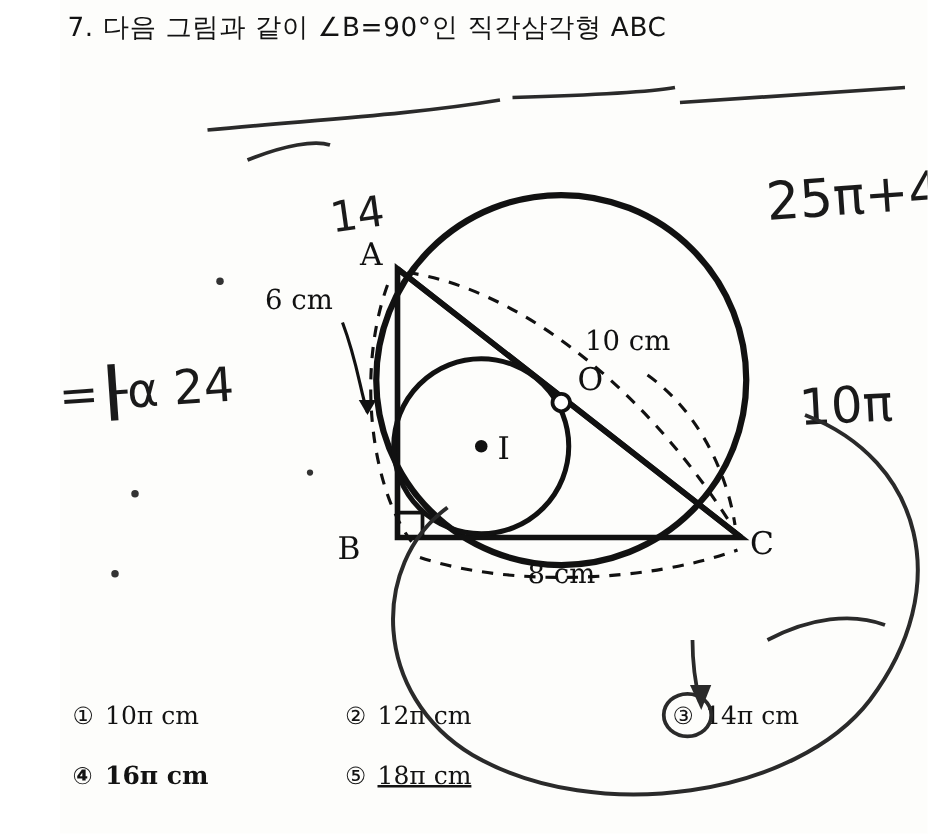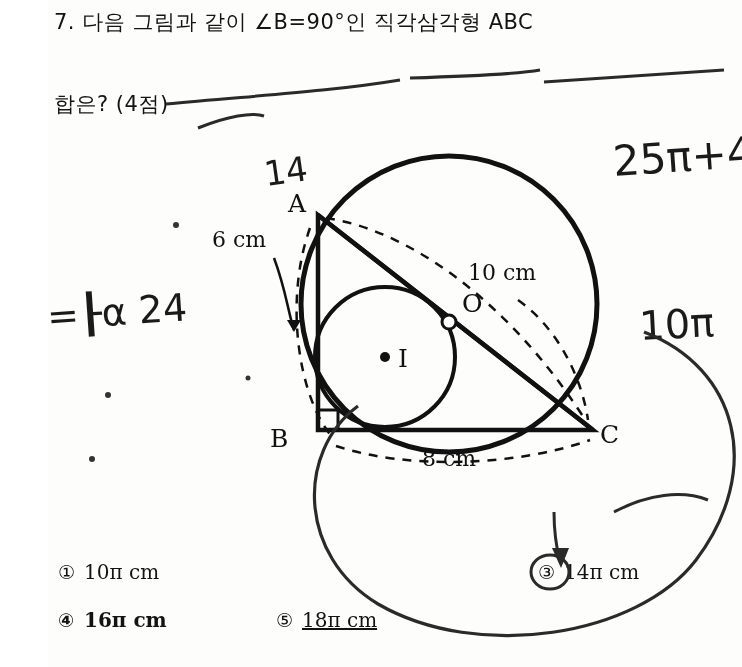--- a/index.html
+++ b/index.html
@@ -80,21 +80,20 @@
     font-family: "DejaVu Sans", sans-serif;
     fill: #1a1a1a;
   }
 </style>
 </head>
 <body>
 
 <div id="page">
 
   <div class="qline" id="q-line1">7. 다음 그림과 같이 ∠B=90°인 직각삼각형 ABC</div>
-  <div class="qline" id="q-line3">합은? (4점)</div>
 
   <svg id="figure-svg" viewBox="0 0 742 667">
 
     <circle cx="401" cy="304" r="148" fill="none" stroke="#111" stroke-width="5"></circle>
 
     <polygon points="270,215 270,430 545,430" fill="none" stroke="#111" stroke-width="4.5"></polygon>
 
     <line x1="270" y1="215" x2="545" y2="430" stroke="#111" stroke-width="4.5"></line>
 
     <circle cx="337" cy="357" r="70" fill="none" stroke="#111" stroke-width="4"></circle>
@@ -148,20 +147,23 @@
 
     <circle cx="128" cy="225" r="3" fill="#333"></circle>
     <circle cx="60" cy="395" r="3" fill="#333"></circle>
     <circle cx="44" cy="459" r="3" fill="#333"></circle>
     <circle cx="200" cy="378" r="2.5" fill="#333"></circle>
   </svg>
 
   <div class="choice" id="choice-1">
     <span class="num">①</span><span class="txt">10π cm</span>
   </div>
+  <div class="choice" id="choice-2">
+    <span class="num">②</span><span class="txt">12π cm</span>
+  </div>
   <div class="choice" id="choice-3">
     <span class="num">③</span><span class="txt">14π cm</span>
   </div>
   <div class="choice" id="choice-4">
     <span class="num">④</span><span class="txt">16π cm</span>
   </div>
   <div class="choice" id="choice-5">
     <span class="num">⑤</span><span class="txt">18π cm</span>
   </div>
 

